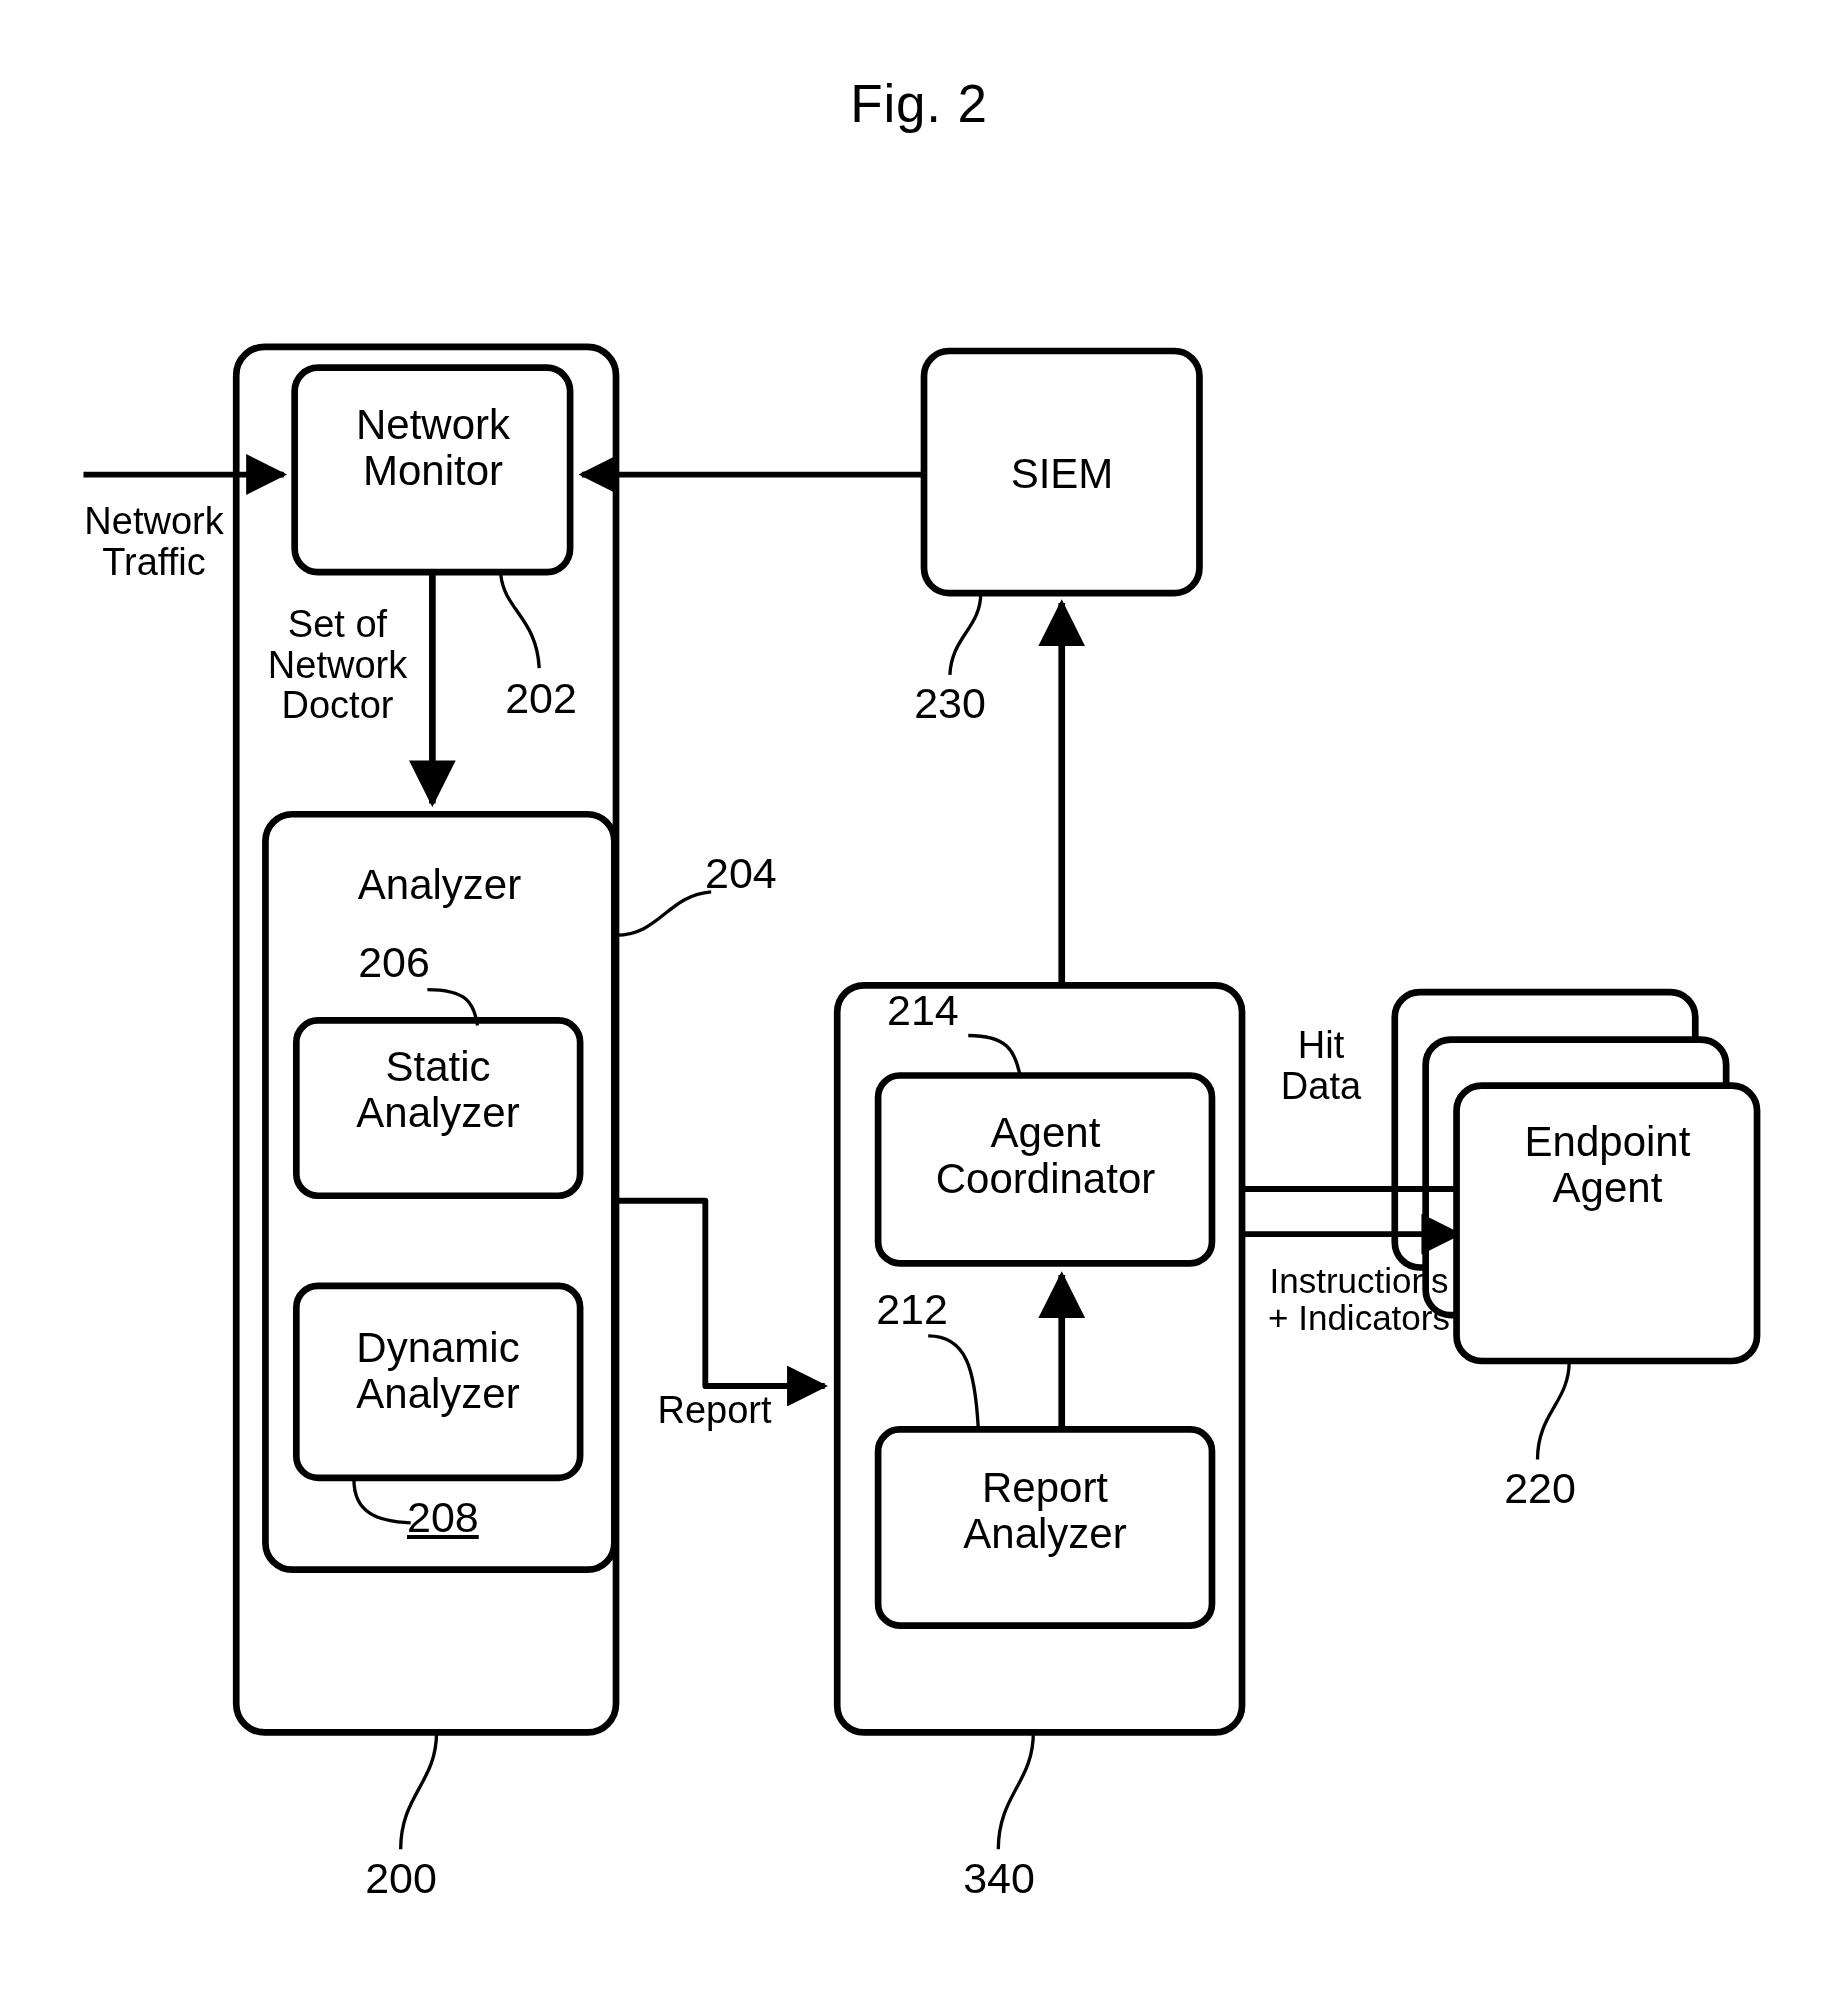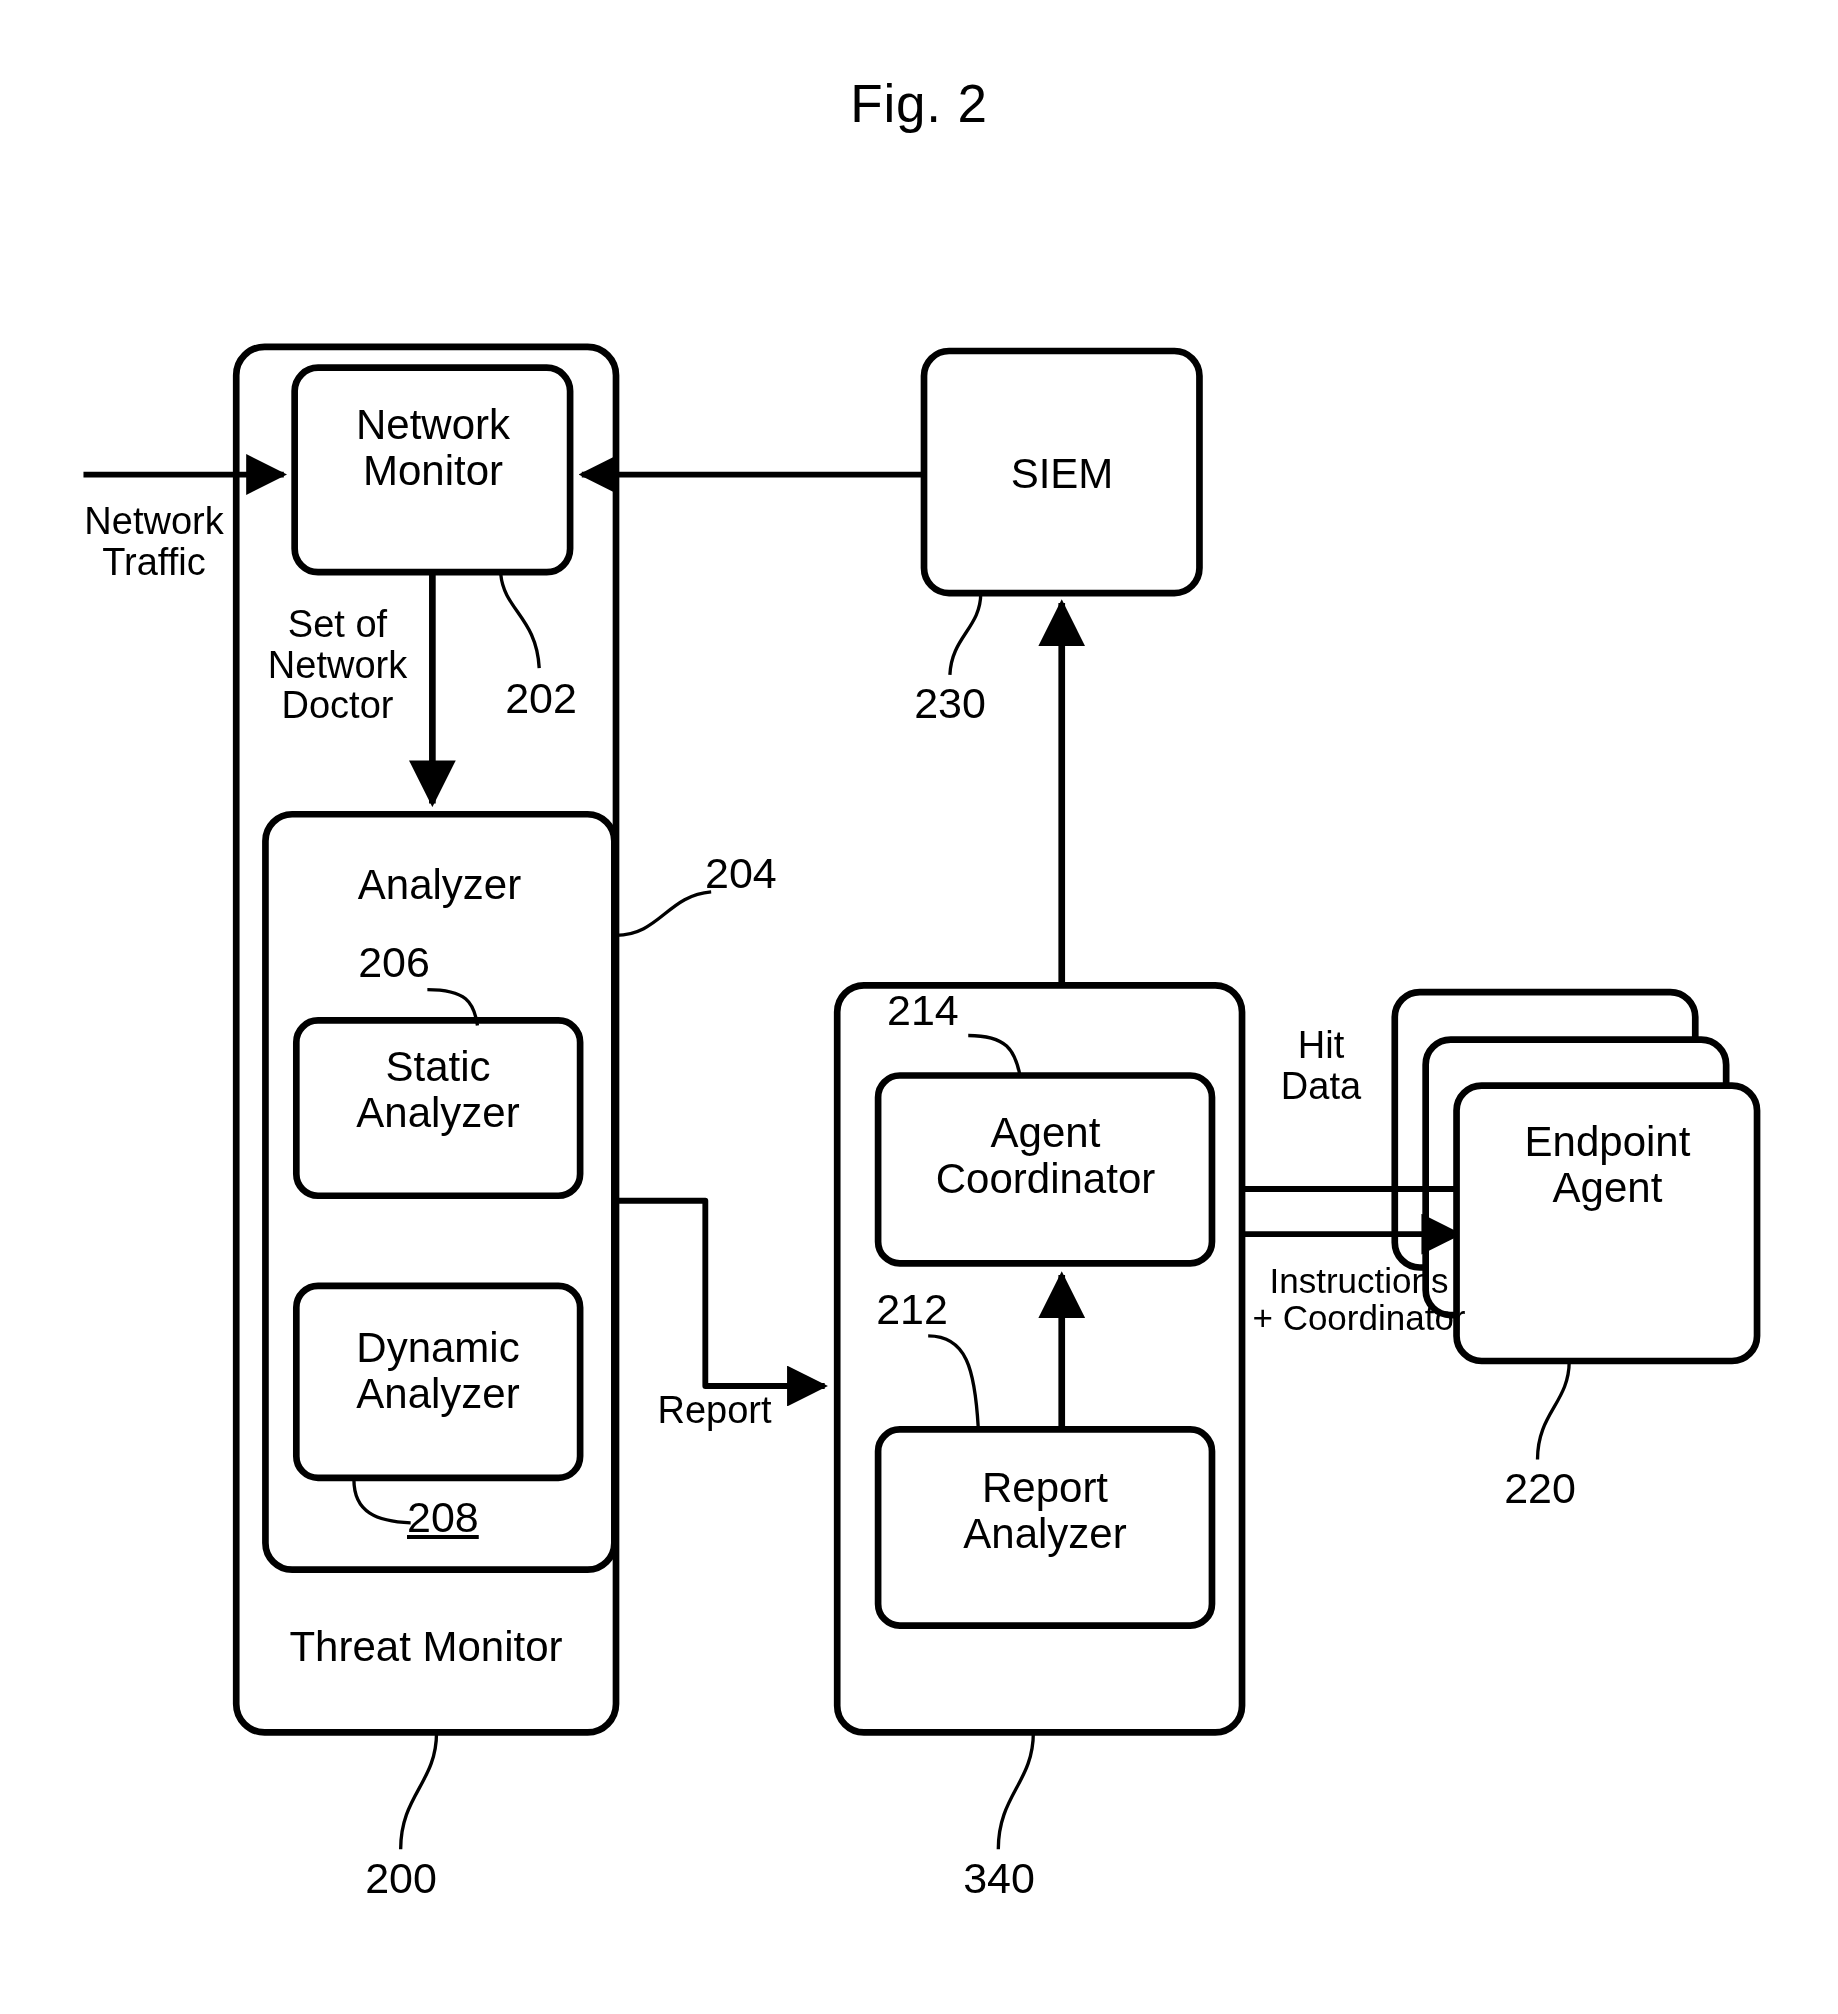--- a/index.html
+++ b/index.html
@@ -96,21 +96,20 @@
 Monitor</div>
 
   <div class="lbl box-label" style="left:265px;top:862px;width:349px;">Analyzer</div>
 
   <div class="lbl box-label" style="left:296px;top:1044px;width:284px;">Static
 Analyzer</div>
 
   <div class="lbl box-label" style="left:296px;top:1317px;width:284px;margin-top:8px;">Dynamic
 Analyzer</div>
 
-  <div class="lbl container-label" style="left:236px;top:1624px;width:380px;">Threat Monitor</div>
 
   <div class="lbl box-label" style="left:924px;top:451px;width:276px;">SIEM</div>
 
   <div class="lbl box-label" style="left:870px;top:1110px;width:351px;">Agent
 Coordinator</div>
 
   <div class="lbl box-label" style="left:878px;top:1465px;width:334px;">Report
 Analyzer</div>
 
 
@@ -123,21 +122,21 @@
   <div class="lbl flow-label" style="left:250px;top:604px;width:175px;">Set of
 Network
 Doctor</div>
 
   <div class="lbl flow-label" style="left:635px;top:1390px;width:159px;">Report</div>
 
   <div class="lbl flow-label" style="left:1252px;top:1025px;width:138px;">Hit
 Data</div>
 
   <div class="lbl flow-label" style="left:1242px;top:1262px;width:234px;font-size:35px;">Instructions
-+ Coordinator</div>
++ Indicators</div>
 
   <div class="lbl ref-num" style="left:324px;top:1855px;width:154px;">200</div>
 
   <div class="lbl ref-num" style="left:464px;top:675px;width:154px;">202</div>
 
   <div class="lbl ref-num" style="left:705px;top:850px;width:134px;text-align:left;">204</div>
 
   <div class="lbl ref-num" style="left:327px;top:939px;width:134px;">206</div>
 
   <div class="lbl ref-num" style="left:407px;top:1494px;width:134px;text-align:left;text-decoration:underline;">208</div>

